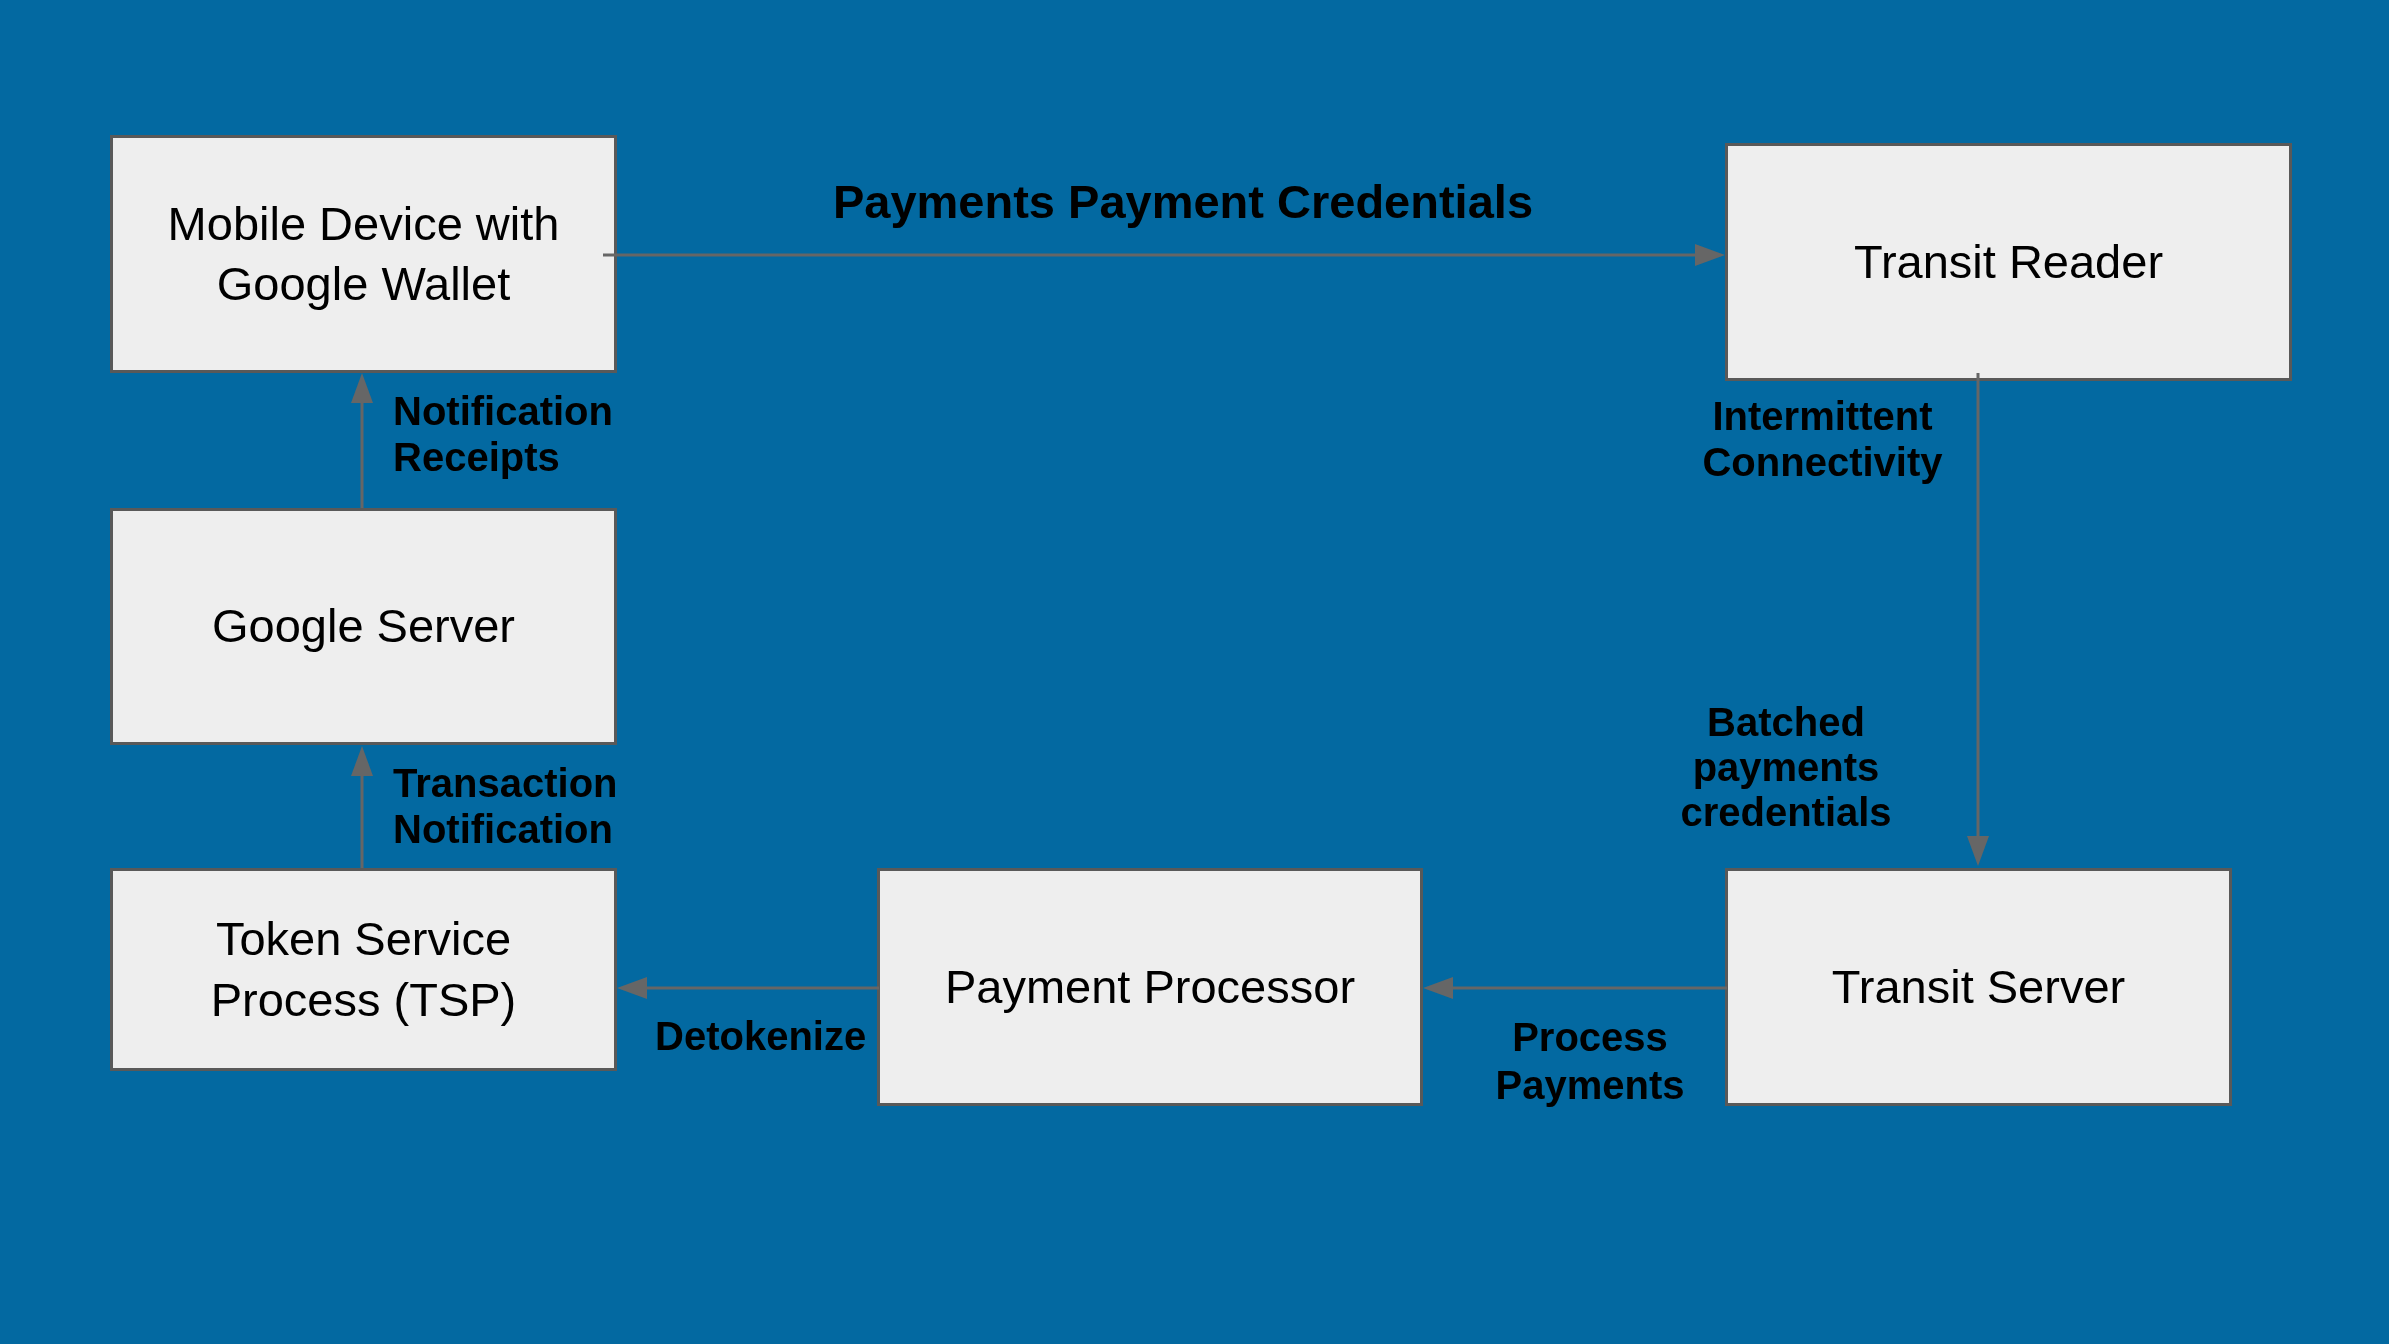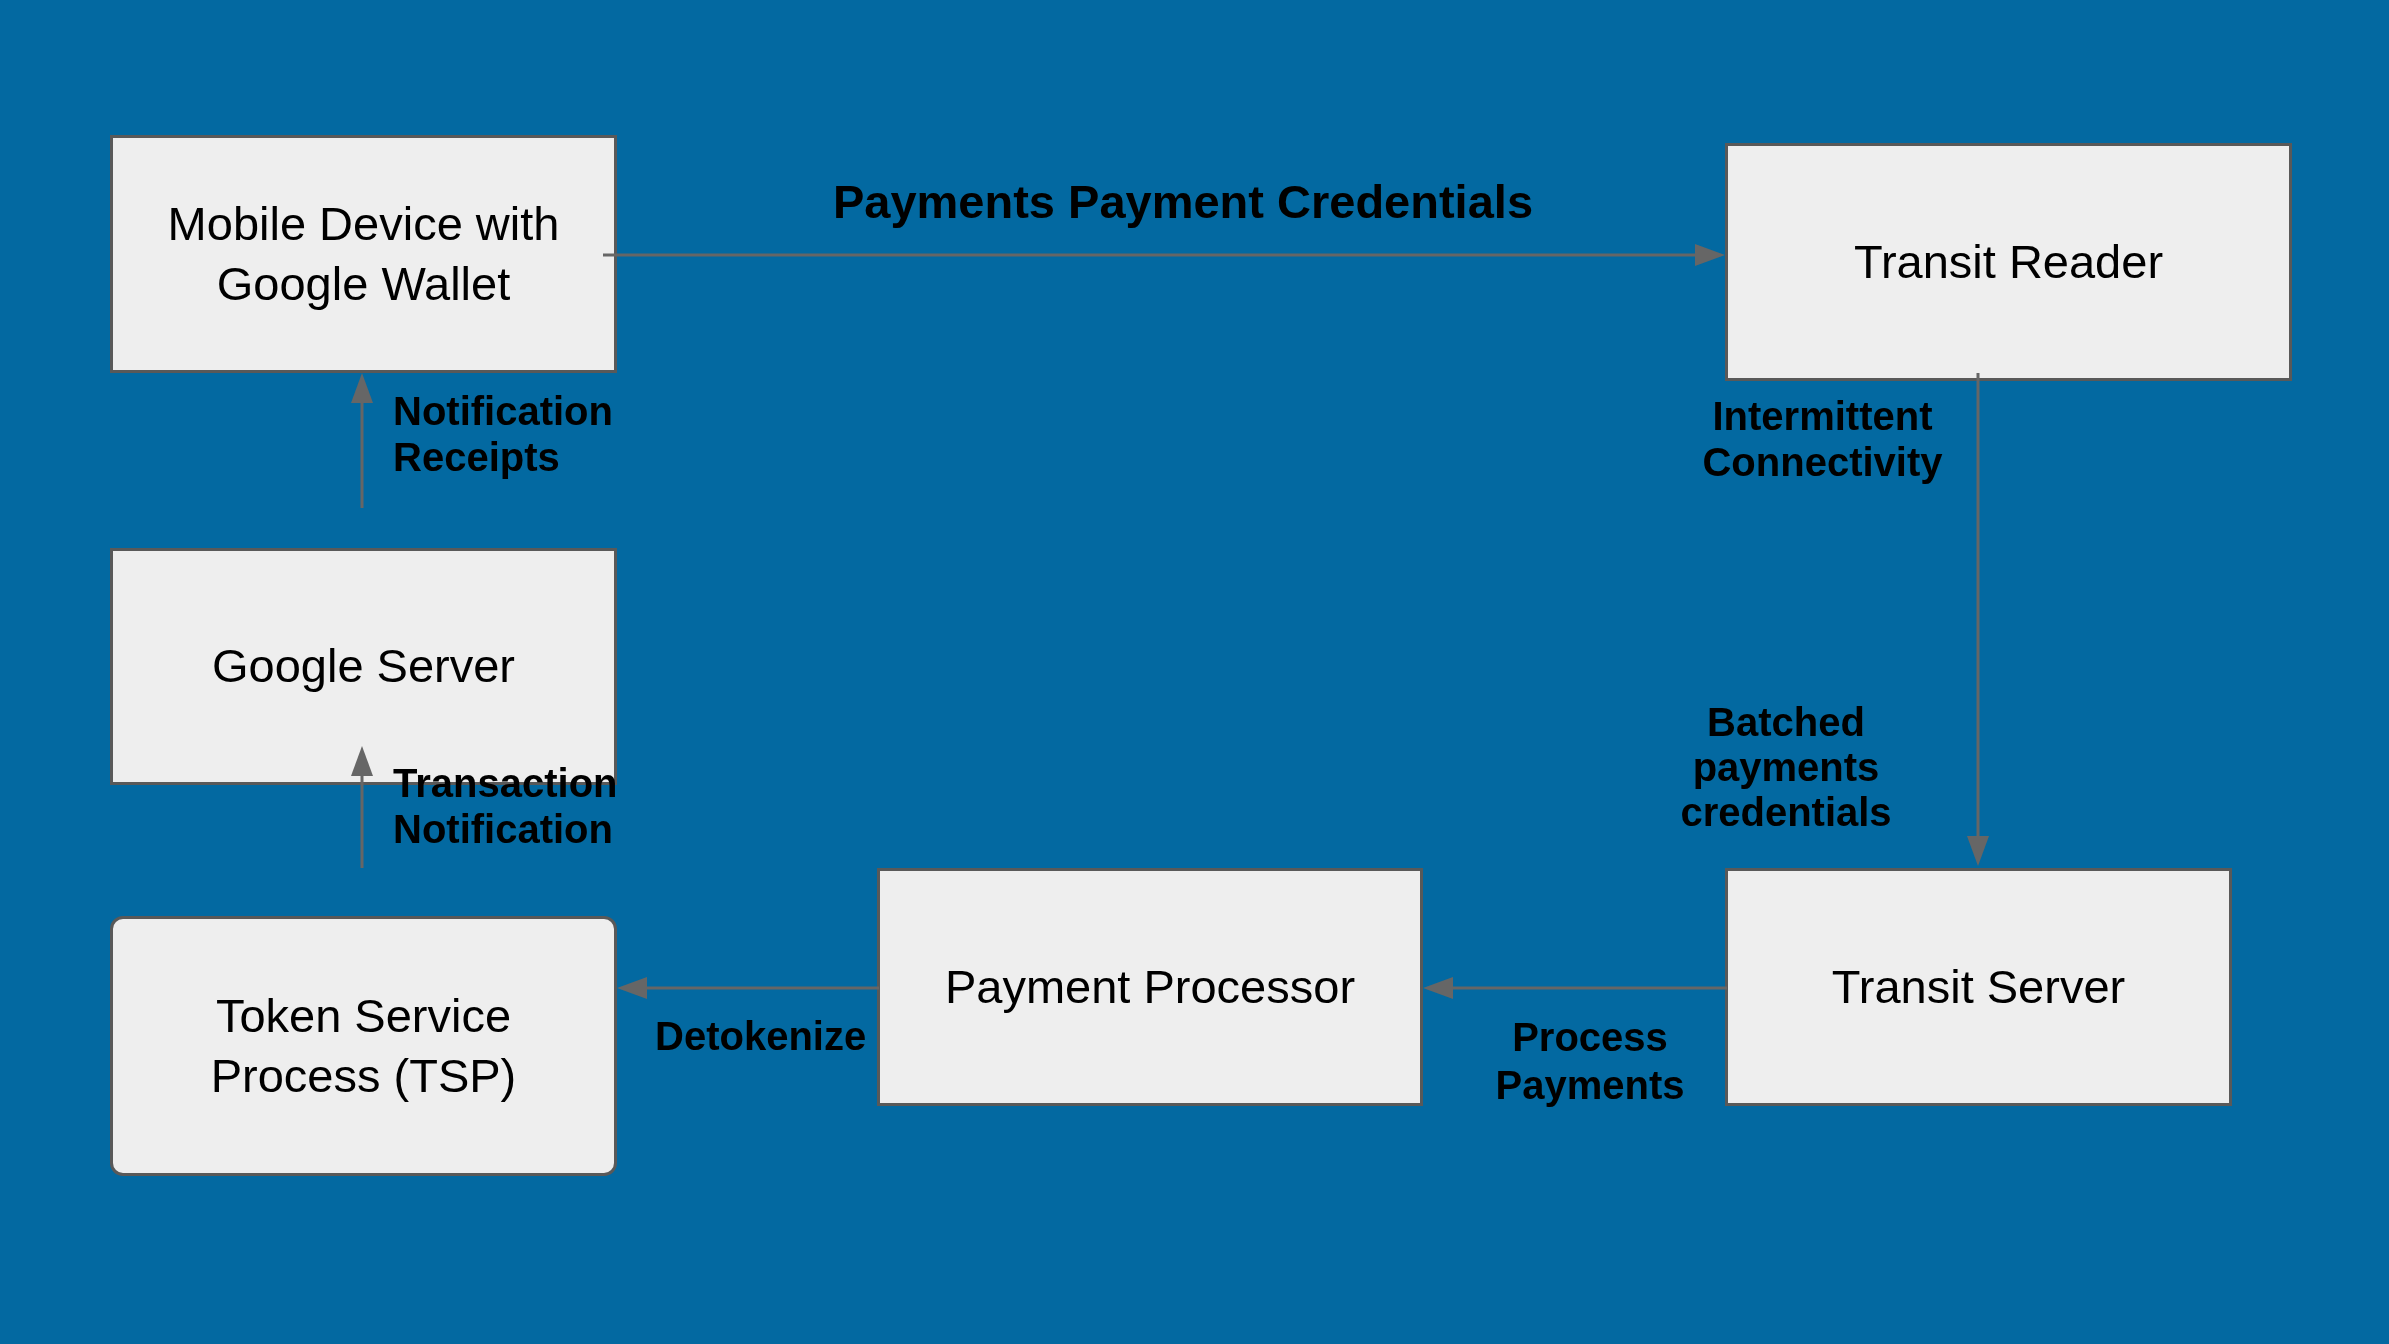--- a/index.html
+++ b/index.html
@@ -48,22 +48,22 @@
     font-weight: bold;
     color: #000000;
     font-size: 47px;
     line-height: 52px;
     text-align: center;
     white-space: nowrap;
   }
   
   #node-mobile-wallet     { left: 110px;  top: 135px; width: 507px; height: 238px; }
   #node-transit-reader    { left: 1725px; top: 135px; width: 567px; height: 238px; margin-top: 8px; }
-  #node-google-server     { left: 110px;  top: 508px; width: 507px; height: 237px; margin-top: 40px; }
-  #node-tsp               { left: 110px;  top: 916px; width: 507px; height: 260px; border-radius: 13px; }
+  #node-google-server     { left: 110px;  top: 508px; width: 507px; height: 237px; }
+  #node-tsp               { left: 110px;  top: 868px; width: 507px; height: 203px; }
   #node-payment-processor { left: 877px;  top: 868px; width: 546px; height: 238px; }
   #node-transit-server    { left: 1725px; top: 868px; width: 507px; height: 238px; }
   
   #label-tokenized      { left: 818px;  top: 176px;  width: 730px; }
   #label-notif-receipts { left: 393px;  top: 388px; }
   #label-transaction    { left: 393px;  top: 760px; }
   #label-intermittent   { left: 1660px; top: 393px;  width: 325px; }
   #label-batched        { left: 1620px; top: 700px;  width: 332px; line-height: 45px; }
   #label-process        { left: 1440px; top: 1013px; width: 300px; line-height: 48px; }
   #label-detokenize     { left: 655px;  top: 1013px; }

